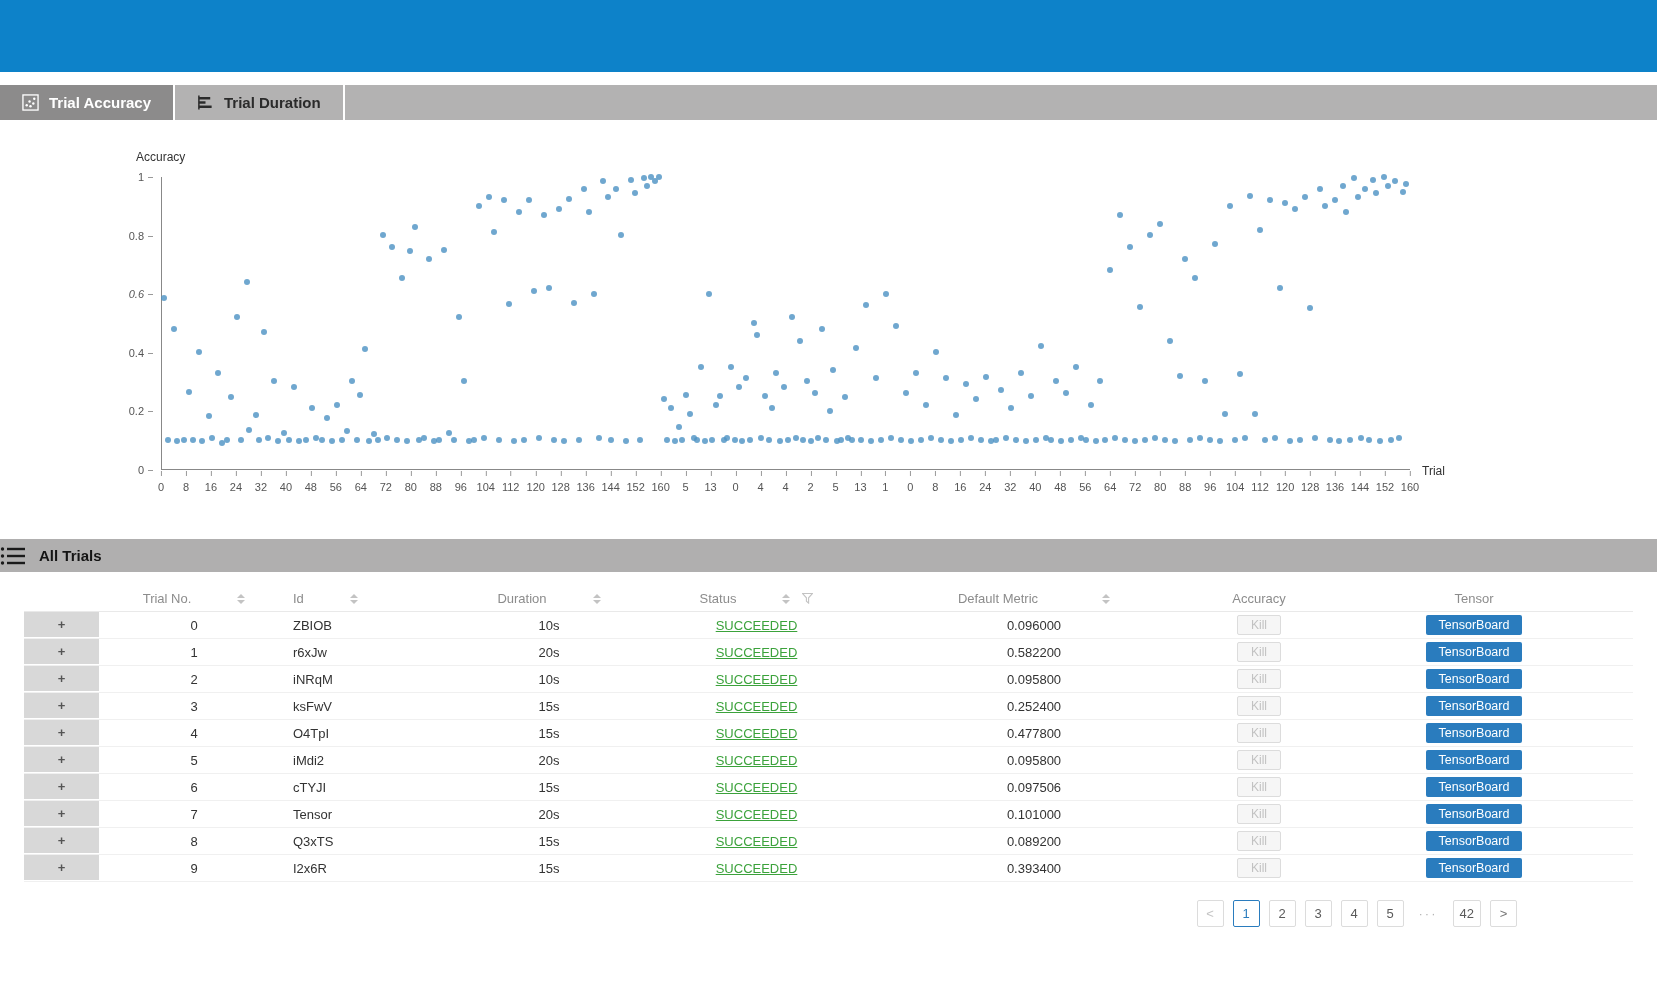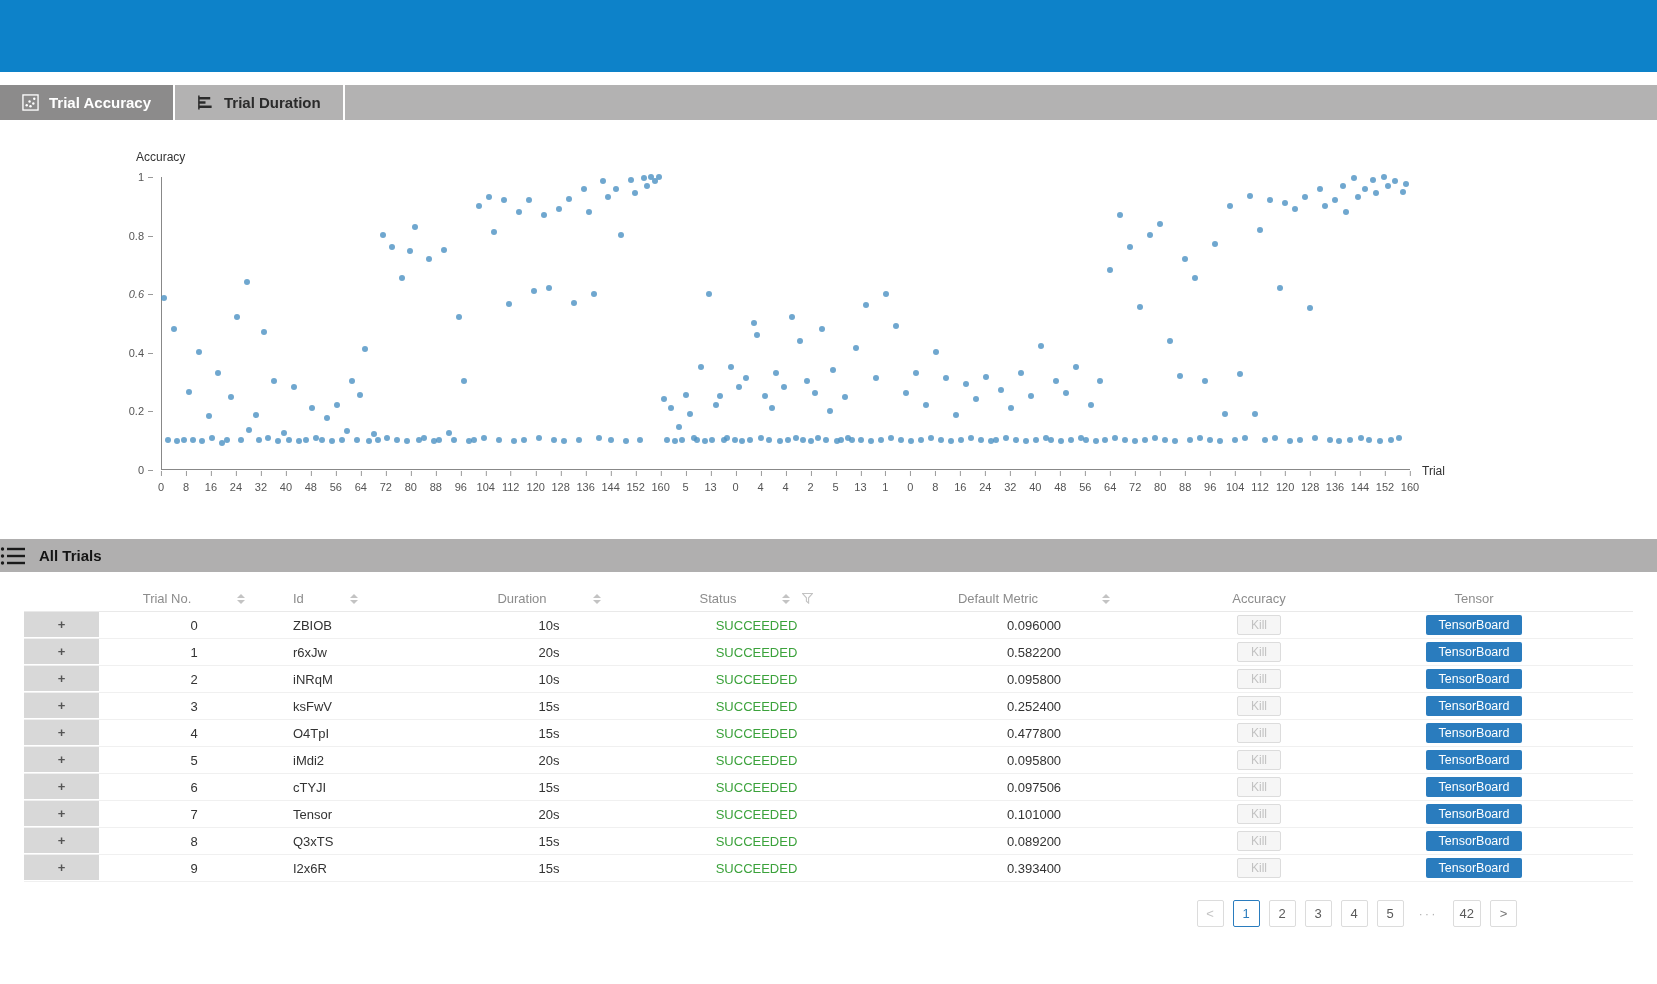--- a/index.html
+++ b/index.html
@@ -90,21 +90,21 @@
   .sort .dn { border-top: 4px solid #c3c3c3; }
   .filter-icon { display: inline-flex; cursor: pointer; }
   .trow { height: 27px; border-bottom: 1px solid #f0f0f0; font-size: 13px; color: #333; }
   .cell { text-align: center; }
   .cell.expand {
     height: 100%; background: #d8d8d8; border-bottom: 1px solid #fff;
     display: flex; align-items: center; justify-content: center;
     color: #555; font-weight: 700; cursor: pointer; font-size: 13px;
   }
   .cell.c-id { text-align: left; padding-left: 4px; }
-  .cell.c-status { font-weight: 400; }
+  .cell.c-status { font-weight: 400; text-decoration: underline; }
   .kill-btn {
     min-width: 44px; height: 20px; border: 1px solid #dcdcdc; background: #f6f6f6;
     color: #c2c2c2; border-radius: 2px; font-size: 12px; cursor: not-allowed;
     font-family: "Liberation Sans", sans-serif;
   }
   .tb-btn {
     padding: 3px 13px; border: none; border-radius: 2px; color: #fff;
     font-size: 12.5px; cursor: pointer; font-family: "Liberation Sans", sans-serif;
   }
   

